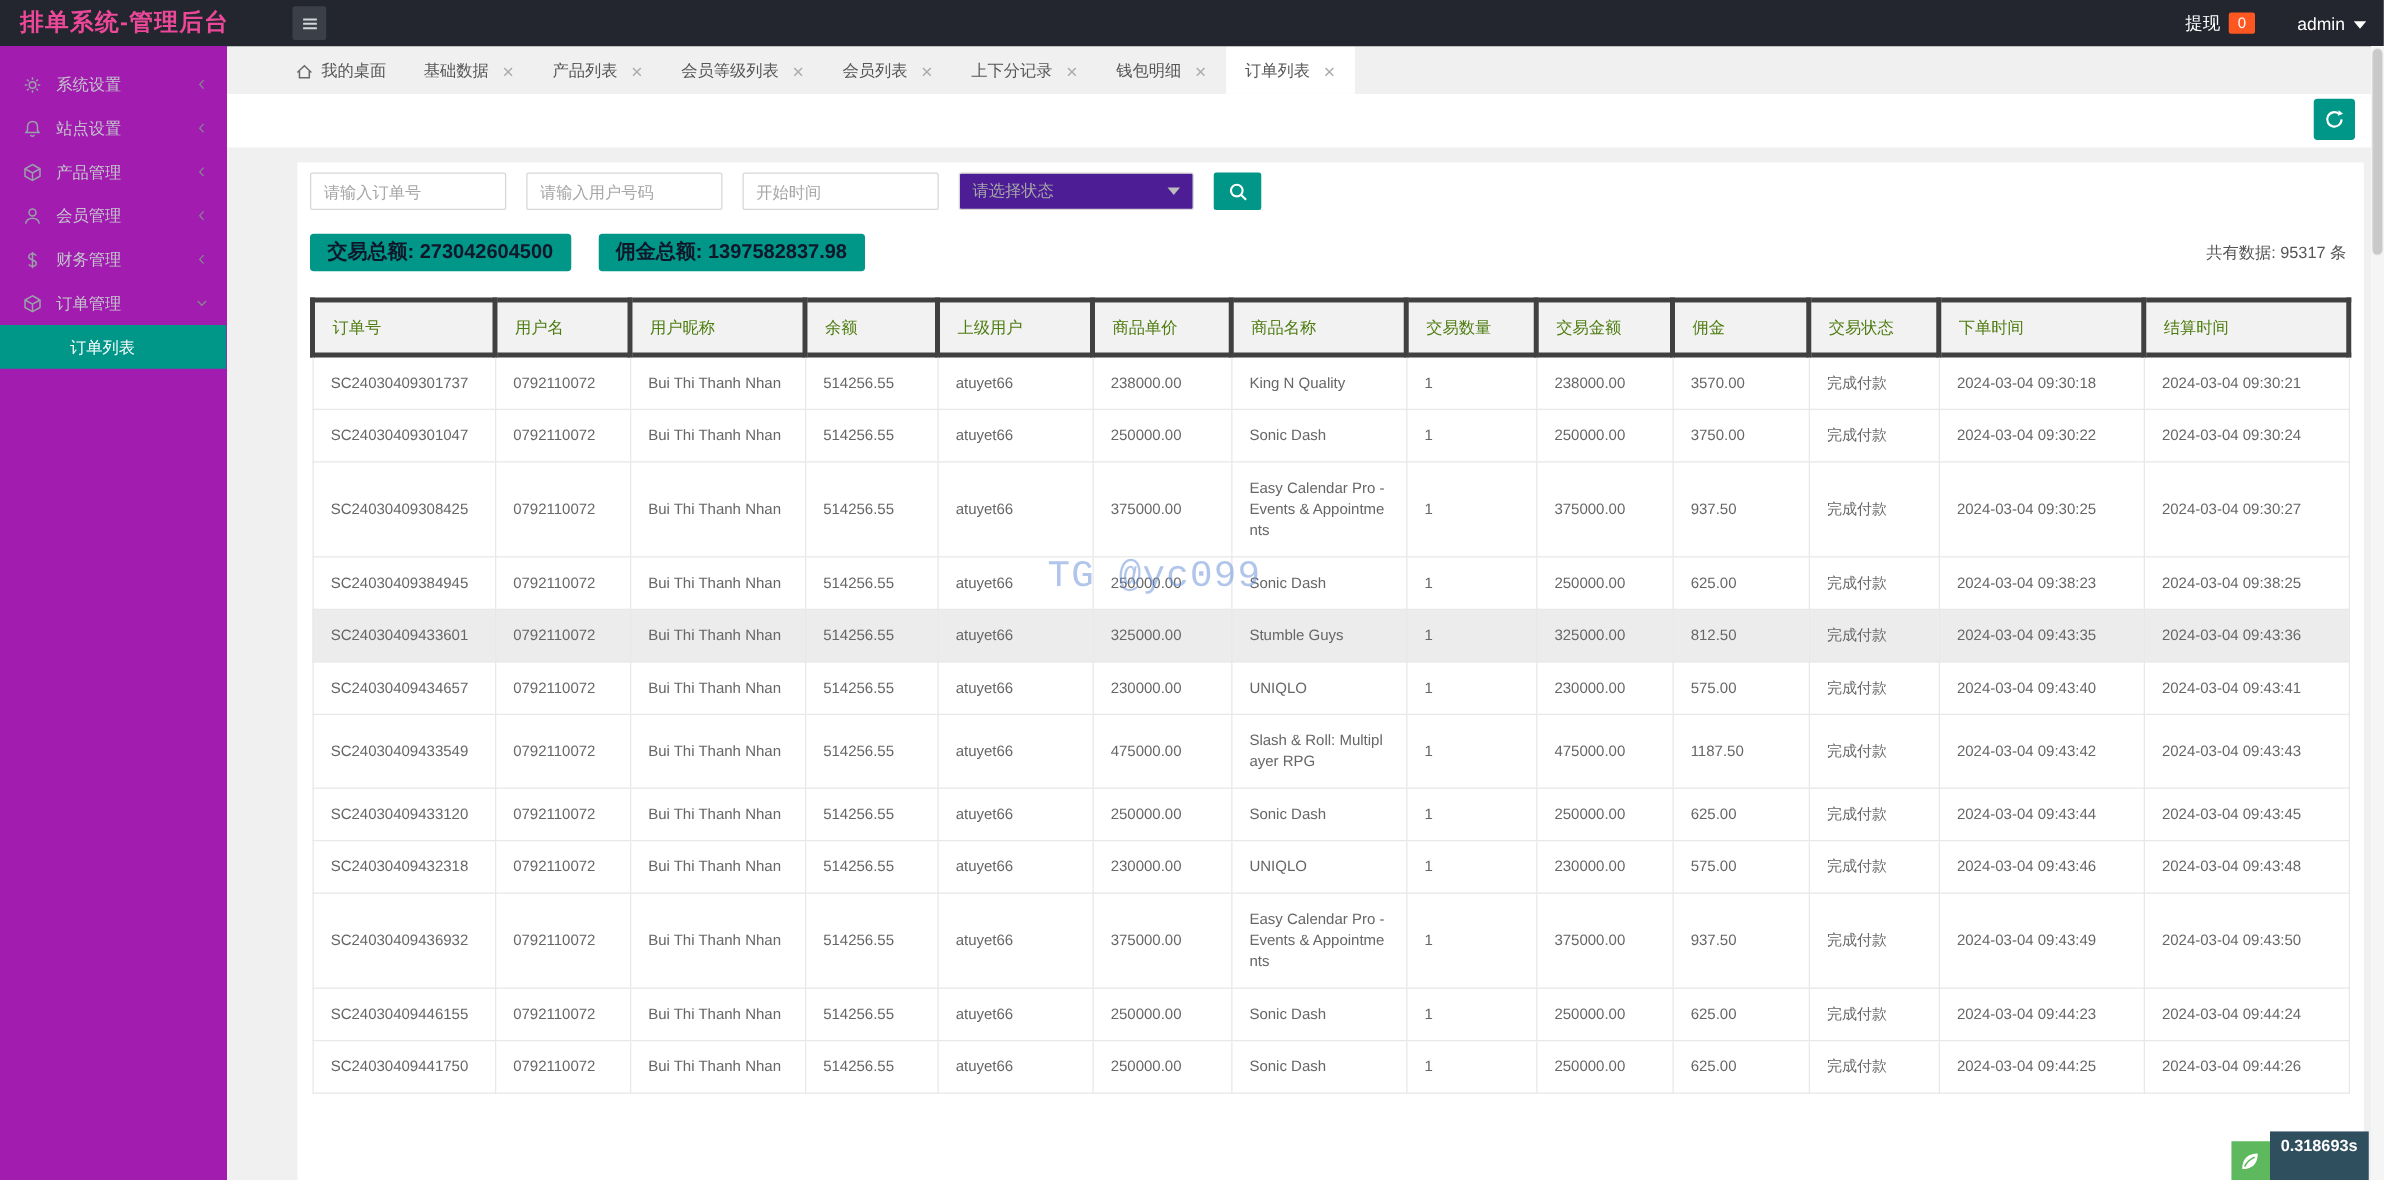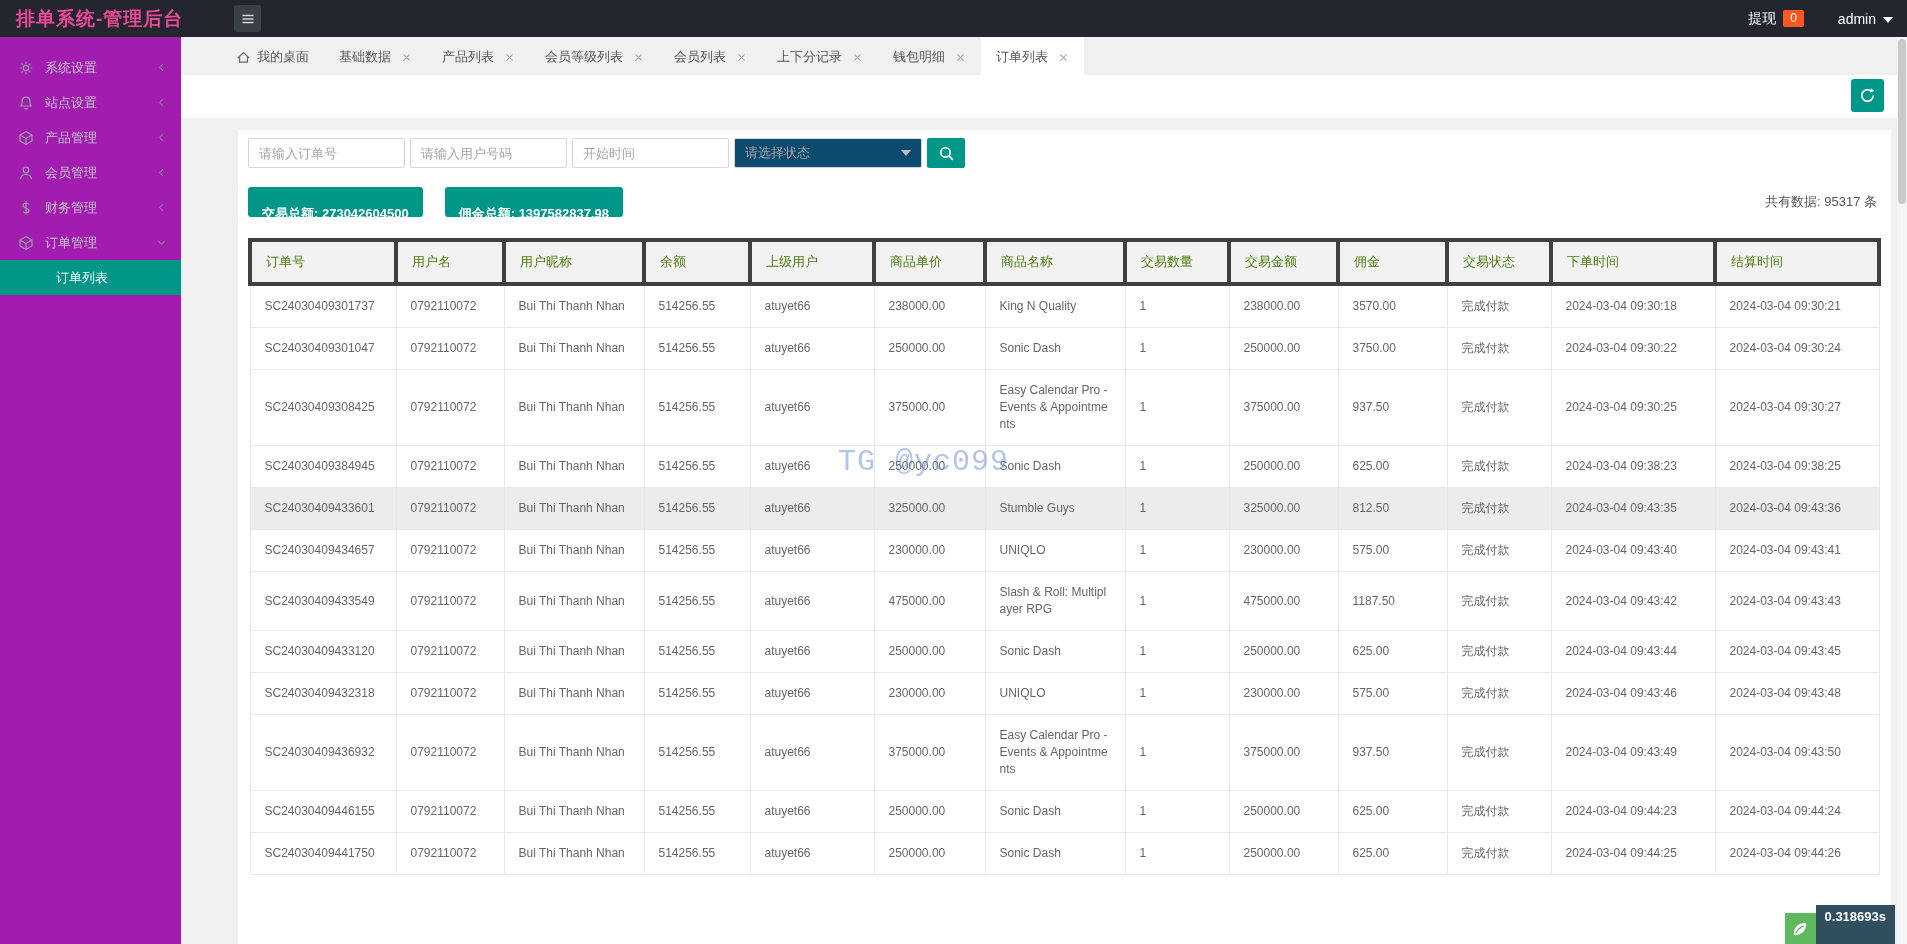--- a/index.html
+++ b/index.html
@@ -38,29 +38,29 @@
   .t-icon { margin-right:6px; color:#6a6a6a; display:flex; }
   .t-close { margin-left:10px; color:#ababab; display:flex; cursor:pointer; }
 
   
   .toolbar { position:fixed; left:181px; top:75px; right:0; height:43px; background:#fff; z-index:20; }
   .refresh-btn { position:absolute; right:23px; top:4px; width:33px; height:33px; background:#009688; border:none; border-radius:3px; display:flex; align-items:center; justify-content:center; cursor:pointer; color:#fff; }
 
   
   .panel { position:absolute; left:238px; top:130px; width:1653px; height:814px; background:#fff; padding:8px 10px; overflow:hidden; z-index:5; }
 
-  .filters { display:flex; align-items:center; gap:5px; }
+  .filters { display:flex; align-items:center; gap:16px; }
   .inp { height:30px; width:157px; border:1px solid #d6d6d6; border-radius:2px; padding:0 10px; font-size:13px; color:#333; font-family:inherit; outline:none; background:#fff; }
   .inp::placeholder { color:#a6a6a6; }
-  .sel { width:188px; height:30px; border:1px solid #d6d6d6; border-radius:2px; padding:0 10px; font-size:13px; color:#a6a6a6; display:flex; align-items:center; justify-content:space-between; background:#0c4a6e; cursor:pointer; }
+  .sel { width:188px; height:30px; border:1px solid #d6d6d6; border-radius:2px; padding:0 10px; font-size:13px; color:#a6a6a6; display:flex; align-items:center; justify-content:space-between; background:#4c1d95; cursor:pointer; }
   .sel-caret { width:0; height:0; border-left:5px solid transparent; border-right:5px solid transparent; border-top:6px solid #bcbcbc; }
   .search-btn { width:38px; height:30px; background:#009688; border:none; border-radius:2px; display:flex; align-items:center; justify-content:center; cursor:pointer; color:#fff; }
 
   .stats-row { margin-top:19px; display:flex; align-items:center; }
-  .stat-badge { background:#009688; color:#ffffff; font-size:13px; font-weight:bold; height:30px; line-height:30px; padding:12px 14px; border-radius:3px; margin-right:22px; white-space:nowrap; }
+  .stat-badge { background:#009688; color:#0f172a; font-size:16px; font-weight:bold; height:30px; line-height:30px; padding:0 14px; border-radius:3px; margin-right:22px; white-space:nowrap; }
   .record-count { margin-left:auto; color:#555; font-size:13px; padding-right:4px; white-space:nowrap; }
 
   table.grid { margin-top:21px; border-collapse:collapse; table-layout:fixed; width:1629px; }
   .grid th { background:#f2f2f2; border:4px solid #404040; font-weight:normal; color:#4d7c0f; font-size:13px; text-align:left; padding:11px 14px; white-space:nowrap; overflow:hidden; }
   .grid td { border:1px solid #e8e8e8; color:#666; font-size:12px; text-align:left; padding:12px 14px; word-break:break-all; line-height:17px; vertical-align:middle; background:#fff; }
   tr.hl td { background:#ececec; }
 
   .watermark { position:absolute; left:600px; top:315px; font-size:30px; color:rgba(100,140,215,0.5); letter-spacing:1px; pointer-events:none; z-index:6;font-family:Liberation Mono, monospace; }
 
   

